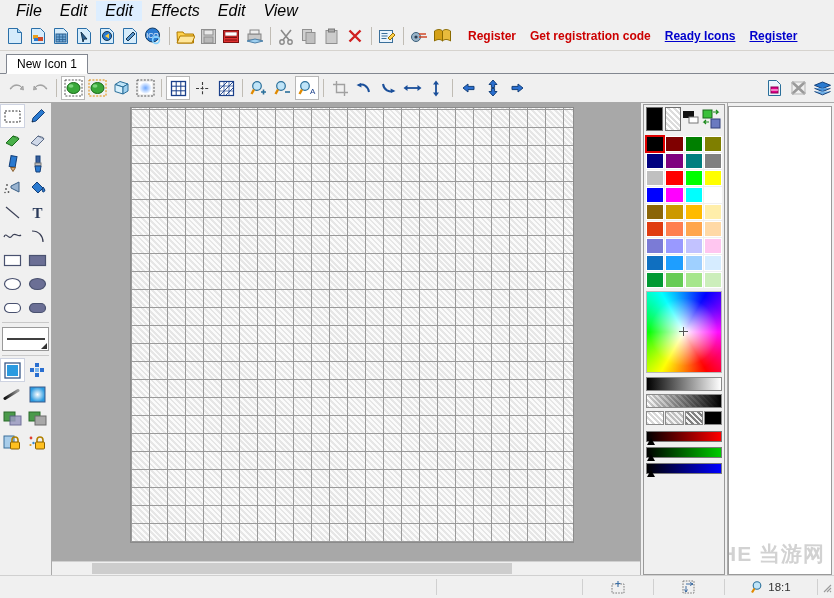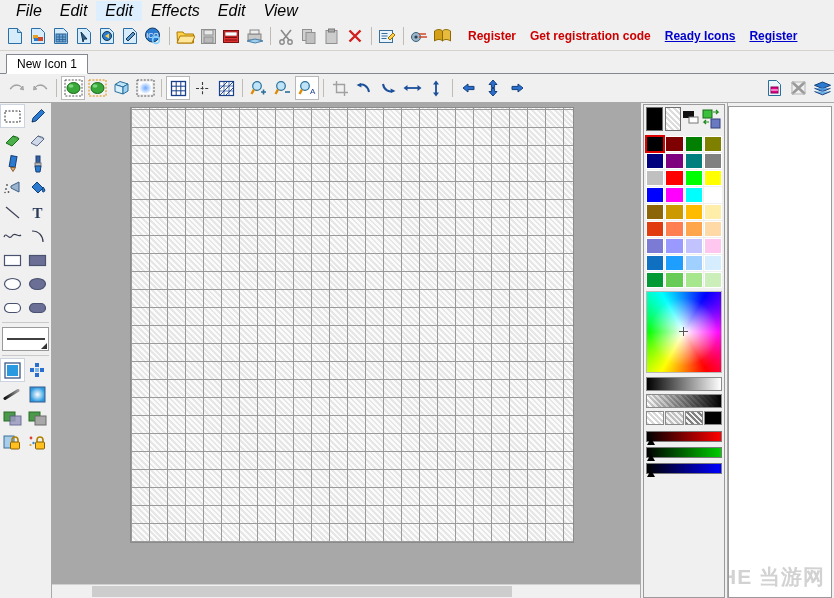--- a/index.html
+++ b/index.html
@@ -715,14 +715,42 @@
     </div>
 
     <div class="listcol">
       <div class="listbox2">
         <div class="wm">3HE 当游网</div>
       </div>
     </div>
 
   </div>
 
+  <div class="statusbar">
+    <div style="flex:1"></div>
+    <div class="st-sec" style="width:145px"></div>
+    <div class="st-sec" style="width:70px">
+      <svg width="14" height="14" viewBox="0 0 14 14">
+          <rect x="1" y="4" width="12" height="9" fill="none" stroke="#7a7a7a" stroke-dasharray="1.6 1.2"></rect>
+          <path d="M7 1v6M4.5 3.5h5" stroke="#3a6fa8" stroke-width="1.1"></path>
+        </svg>
+    </div>
+    <div class="st-sec" style="width:70px">
+      <svg width="14" height="14" viewBox="0 0 14 14">
+          <rect x="1" y="1" width="11" height="12" fill="none" stroke="#7a7a7a" stroke-dasharray="1.6 1.2"></rect>
+          <path d="M4 4h7M8 2.5L11 4 8 5.5M4 6v6M2.5 9.5L4 12l1.5-2.5" stroke="#2a5f9a" stroke-width="0.9" fill="none"></path>
+        </svg>
+    </div>
+    <div class="st-sec st-zoom" style="width:76px">
+      <svg width="14" height="14" viewBox="0 0 14 14">
+          <circle cx="6" cy="5.5" r="3.8" fill="#bfe4f8" stroke="#2a6f9a" stroke-width="1.1"></circle>
+          <path d="M3.5 8.5L1 12.5" stroke="#e08a00" stroke-width="2.2"></path>
+        </svg>
+      <span>18:1</span>
+    </div>
+    <div class="st-sec" style="width:16px">
+      <svg width="11" height="11" viewBox="0 0 11 11">
+          <path d="M10 6L6 10M10 3L3 10M10 9l-1 1" stroke="#9a9a9a" stroke-width="1.1"></path>
+        </svg>
+    </div>
+  </div>
 
 </div>
 
 </body></html>

